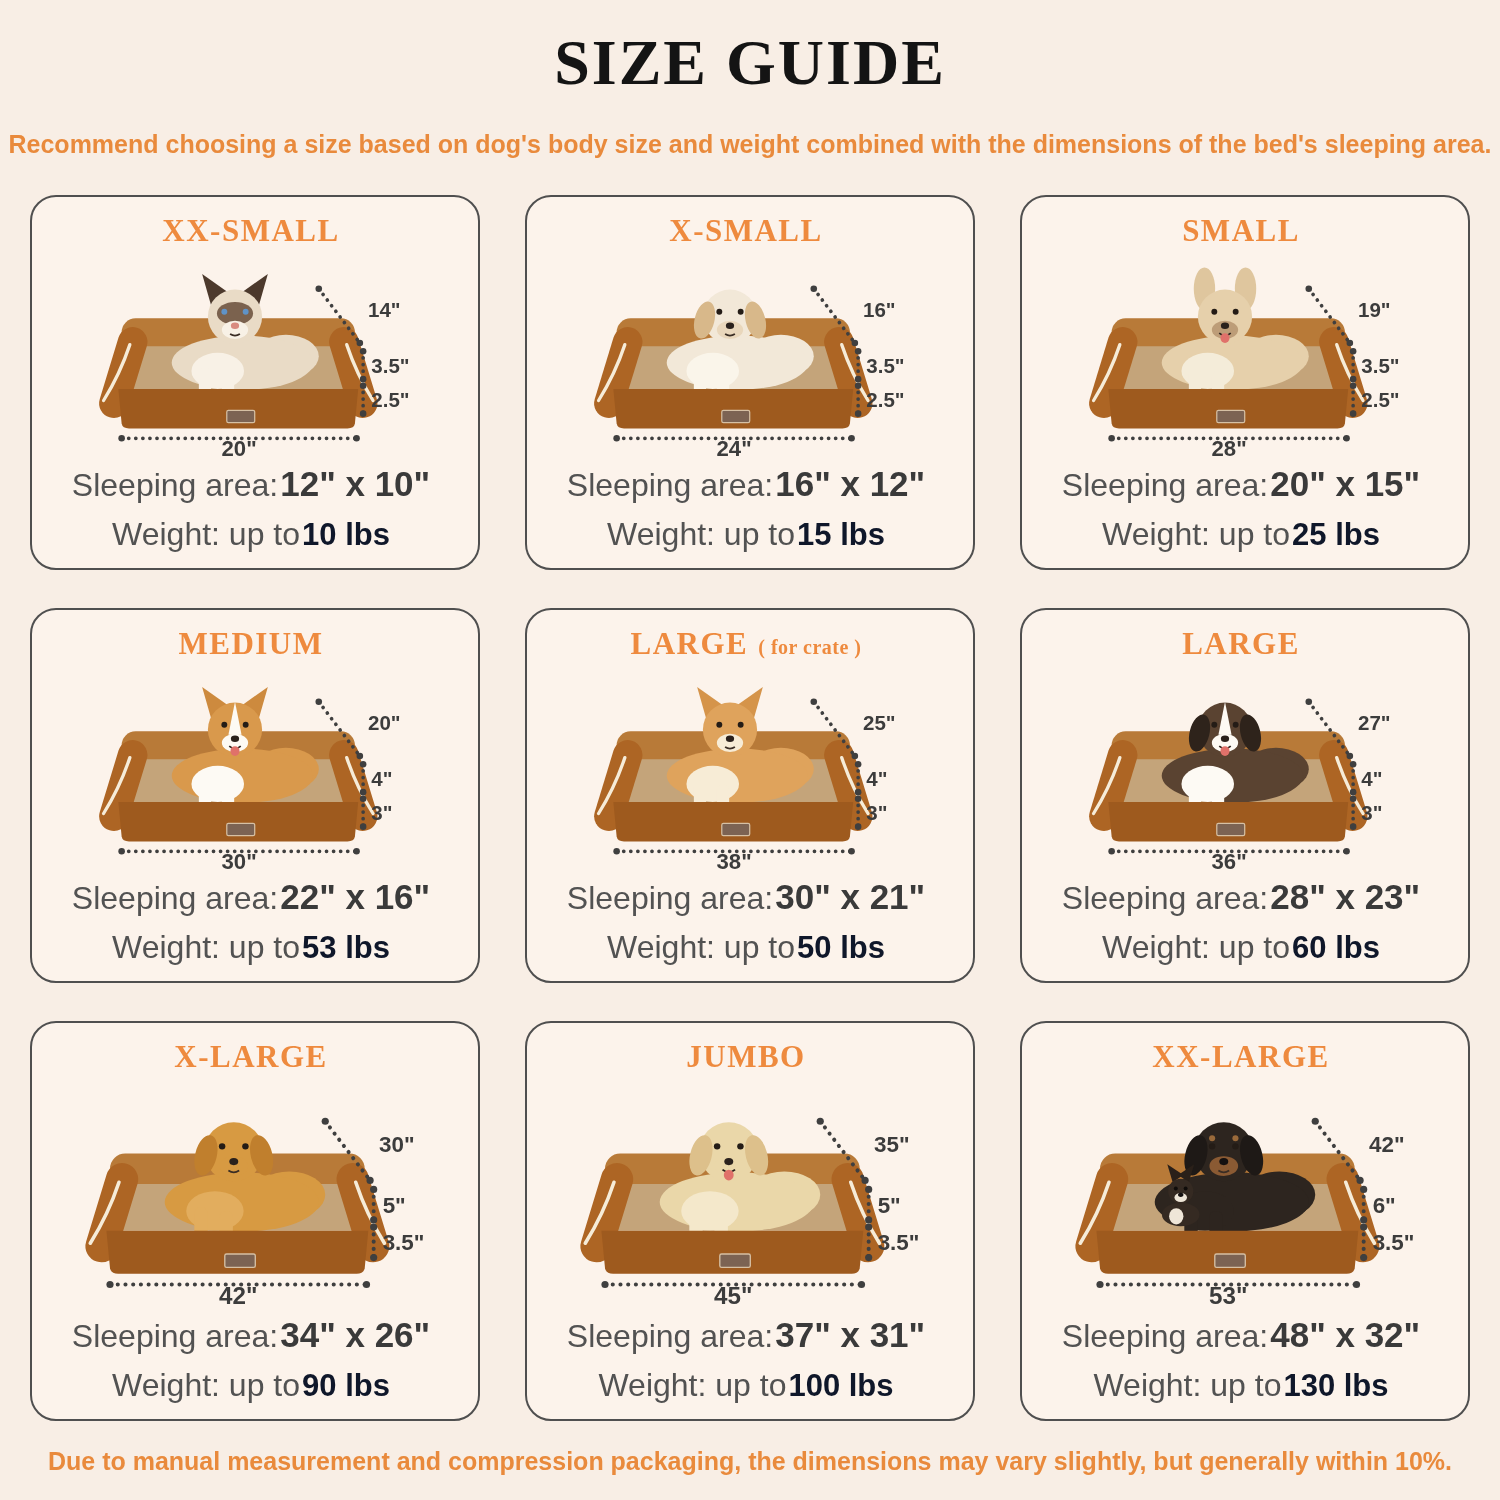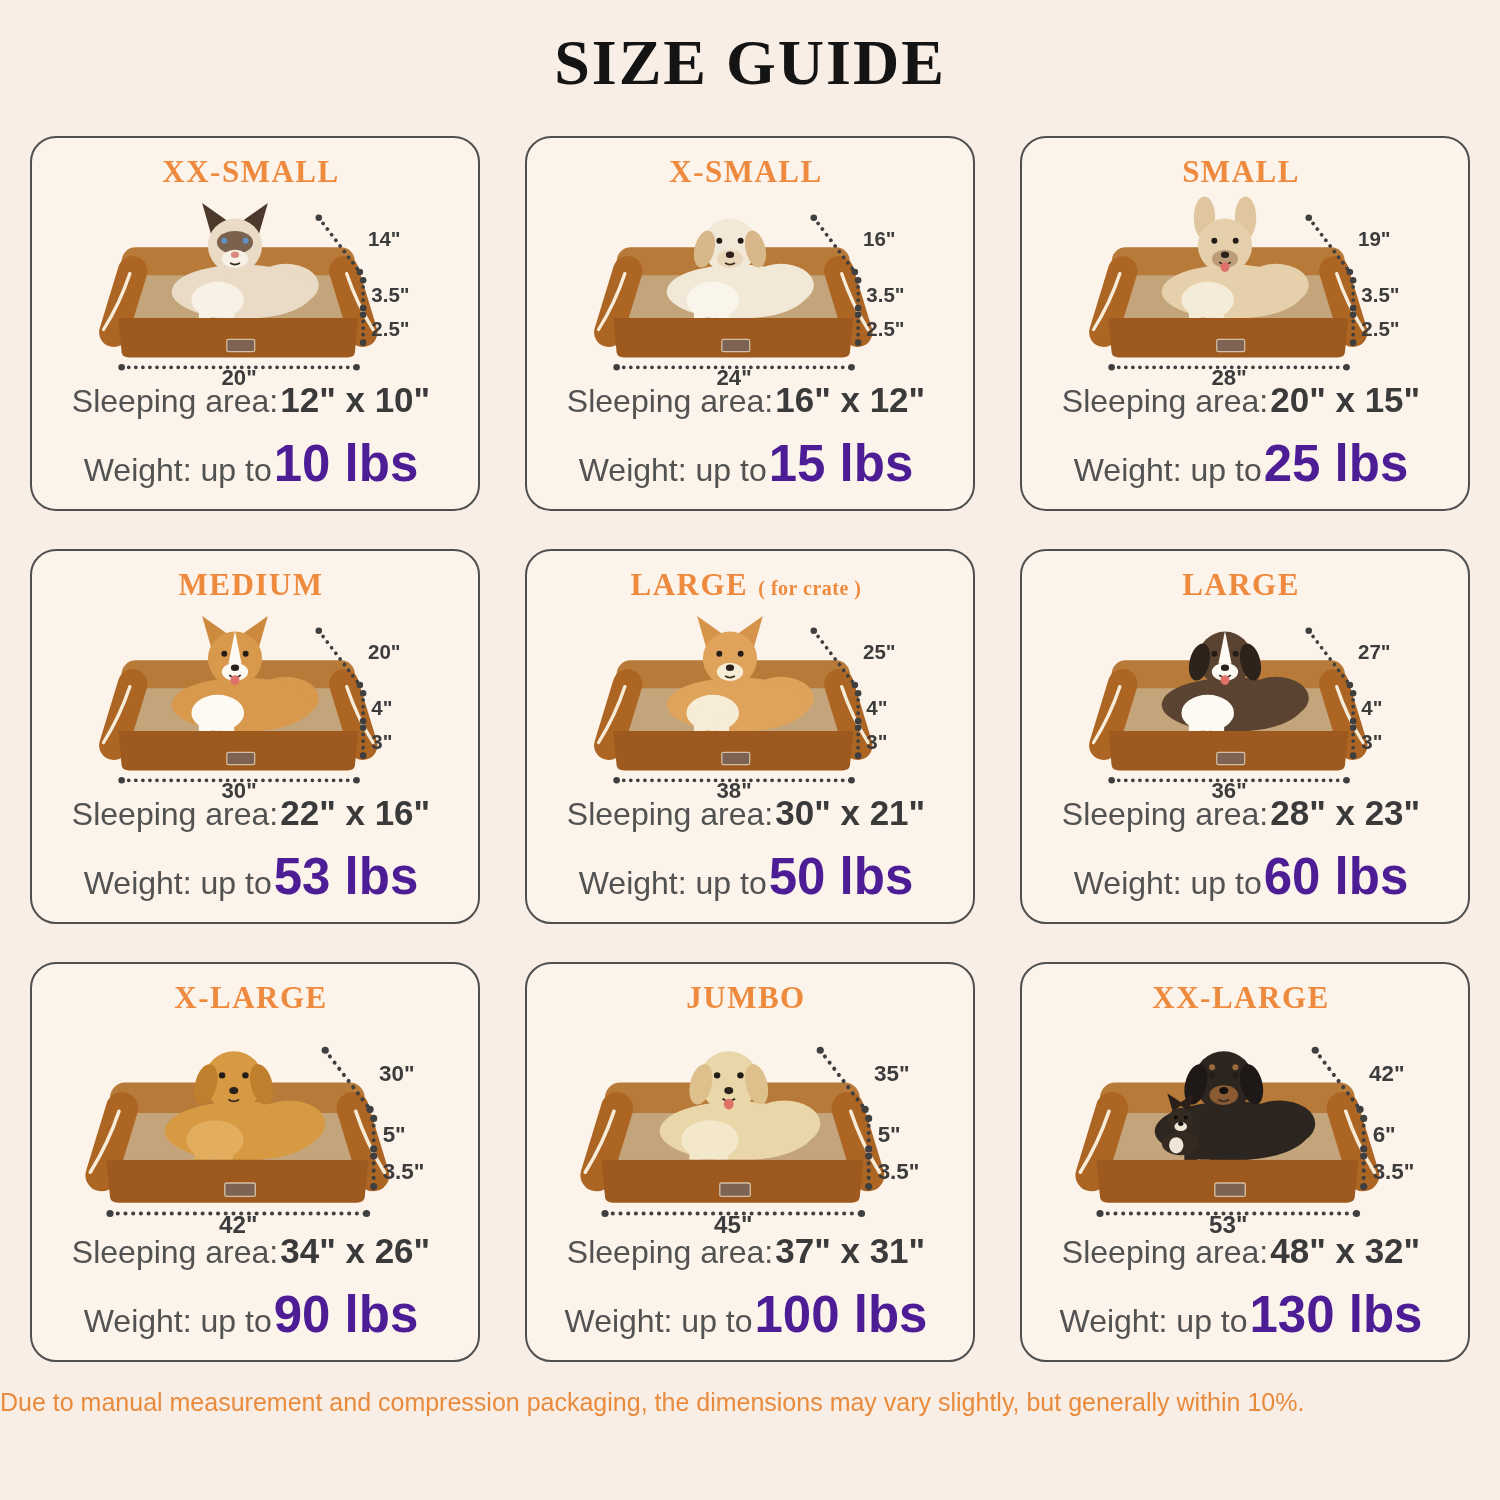--- a/index.html
+++ b/index.html
@@ -78,35 +78,37 @@
     line-height:1.3;
     white-space:nowrap;
   }
   .spec-line .value{
     font-weight:700;
     color:#3a3a3a;
     font-size:35px;
   }
   .spec-line.weight{margin-top:8px;}
   .spec-line.weight .value{
-    color:#4c1d95;
-    font-size:51px;
+    color:#0f172a;
+    font-size:31px;
   }
   .footer-note{
+    text-align:center;
     color:#e98a3c;
     font-size:25px;
-    font-weight:400;
+    font-weight:700;
     margin-top:26px;
   }
 </style>
 </head>
 <body>
 
 <div class="page">
   <h1 class="page-title">SIZE GUIDE</h1>
+  <div class="subtitle">Recommend choosing a size based on dog's body size and weight combined with the dimensions of the bed's sleeping area.</div>
   <div class="grid" id="grid">
   <div class="card">
     <div class="card-title">
       <span class="size-name">XX-SMALL</span>
 
     </div>
     <div class="figure">
           <svg class="bed" viewBox="0 0 430 252">
             <g>
               <polygon points="82,102 318,102 346,168 54,168" fill="#c4a47a"></polygon>

